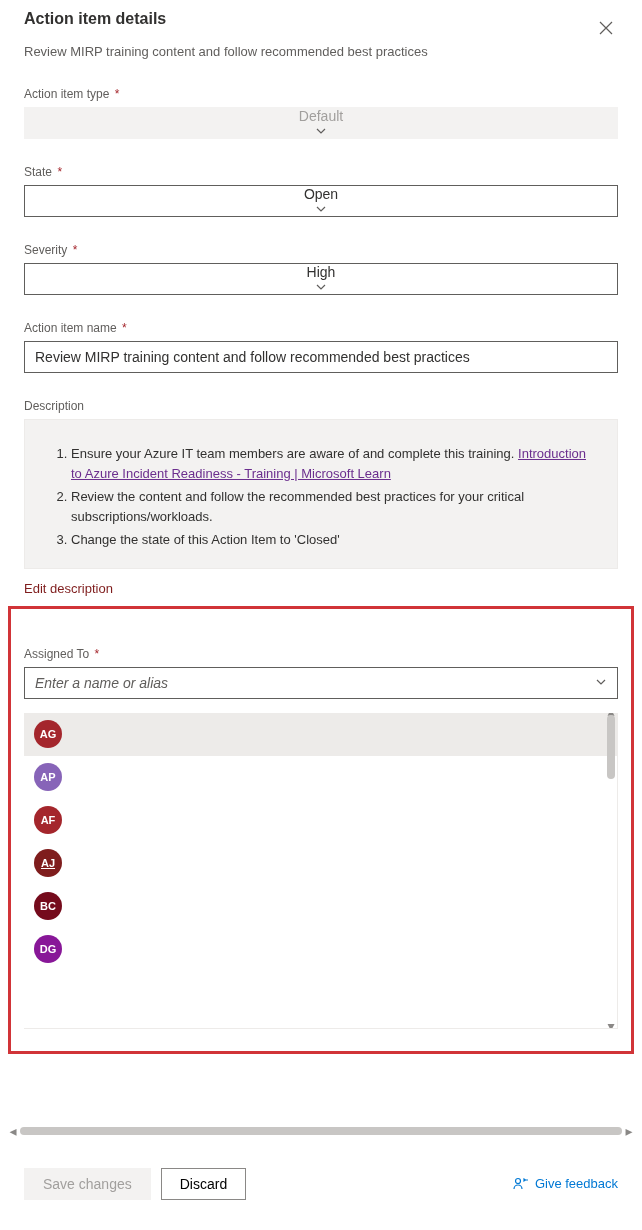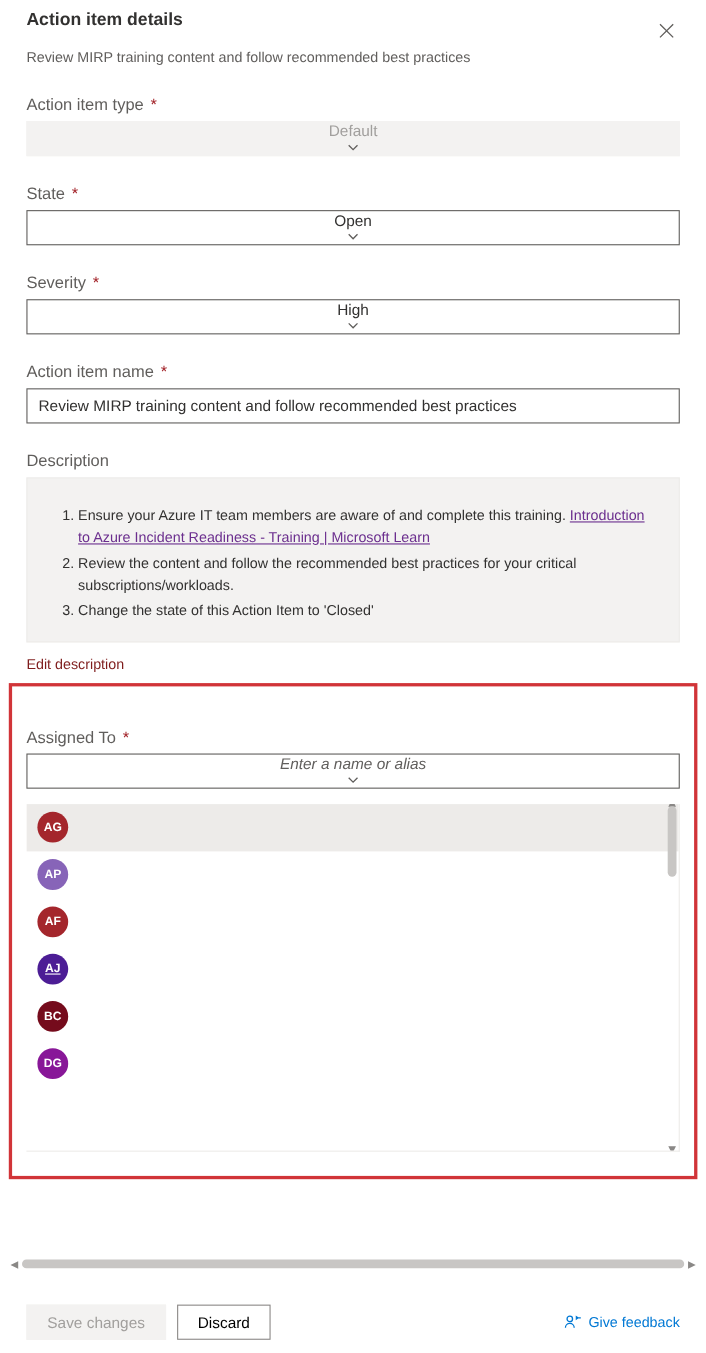--- a/index.html
+++ b/index.html
@@ -40,21 +40,21 @@
     .panel-subtitle {
       color: #605e5c;
       font-size: 13px;
       margin-bottom: 28px;
     }
     .field {
       margin-bottom: 26px;
     }
     .field-label {
       display: block;
-      font-size: 15px;
+      font-size: 12px;
       color: #605e5c;
       margin-bottom: 6px;
     }
     .required {
       color: #a4262c;
       margin-left: 2px;
     }
     .input, .select {
       width: 100%;
       height: 32px;
@@ -115,21 +115,20 @@
     }
     .combobox {
       width: 100%;
       height: 32px;
       padding: 0 10px;
       border: 1px solid #605e5c;
       display: flex;
       align-items: center;
       justify-content: space-between;
       cursor: pointer;
-      flex-direction: column;
     }
     .combobox-placeholder {
       color: #605e5c;
       font-style: italic;
     }
     .dropdown-list {
       margin-top: 14px;
       border-right: 1px solid #edebe9;
       border-bottom: 1px solid #edebe9;
       height: 316px;
@@ -318,21 +317,21 @@
           <div class="dropdown-item selected">
             <div class="avatar" style="background: rgb(164, 38, 44);">AG</div>
           </div>
           <div class="dropdown-item">
             <div class="avatar" style="background: rgb(135, 100, 184);">AP</div>
           </div>
           <div class="dropdown-item">
             <div class="avatar" style="background: rgb(164, 38, 44);">AF</div>
           </div>
           <div class="dropdown-item">
-            <div class="avatar" style="background: #4c1d95; text-decoration: underline;">AJ</div>
+            <div class="avatar" style="background: #7f1d1d; text-decoration: underline;">AJ</div>
           </div>
           <div class="dropdown-item">
             <div class="avatar" style="background: rgb(117, 11, 28);">BC</div>
           </div>
           <div class="dropdown-item">
             <div class="avatar" style="background: rgb(136, 23, 152);">DG</div>
           </div>
         </div>
     </div>
   </div>

